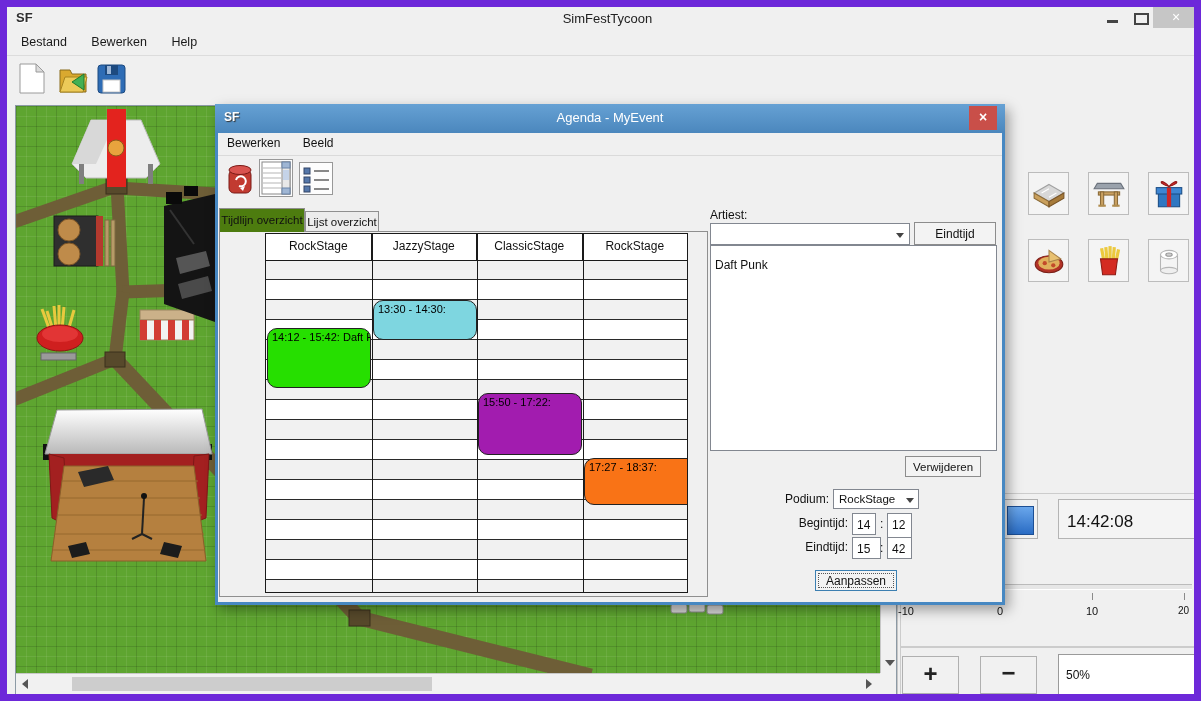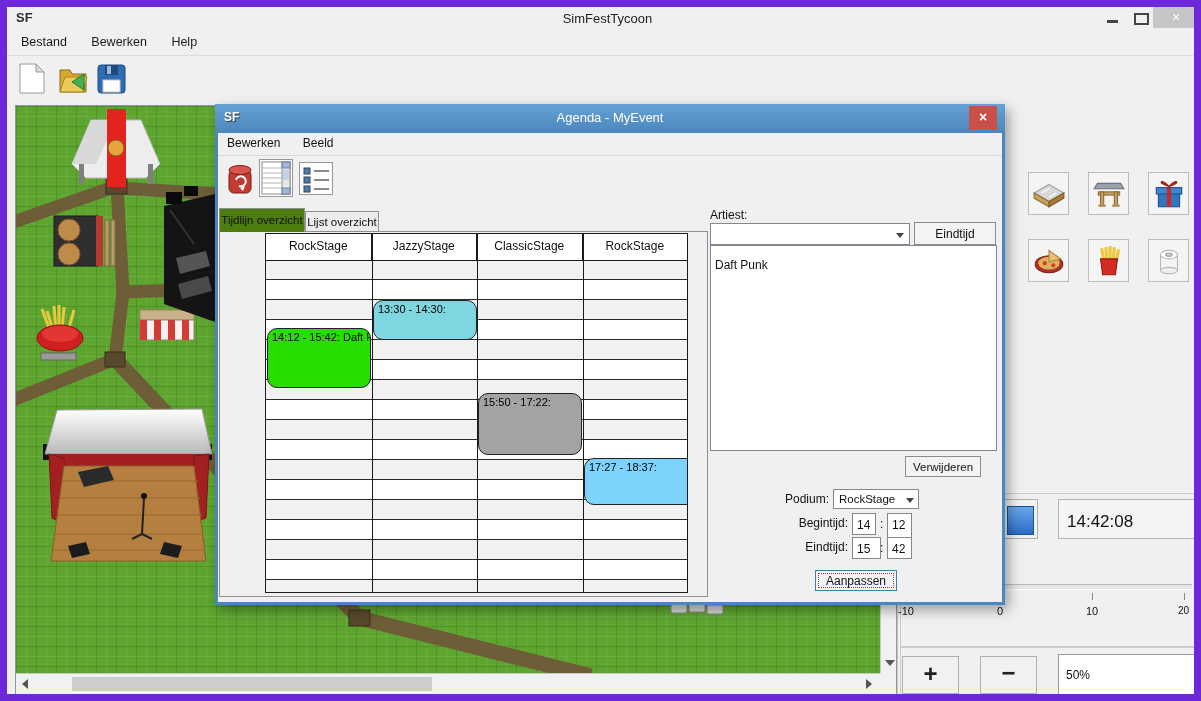--- a/index.html
+++ b/index.html
@@ -409,22 +409,22 @@
           <div class="band" style="top: 346px; background: rgb(241, 241, 241);"></div>
         </div>
       <div id="grid-lines">
           <div class="vline" style="left: 106px;"></div>
           <div class="vline" style="left: 211px;"></div>
           <div class="vline" style="left: 317px;"></div>
         </div>
       <div id="grid-events">
           <div class="event" style="left: 107px; width: 104px; top: 66px; height: 40px; background: rgb(126, 214, 224);">13:30 - 14:30:</div>
           <div class="event" style="left: 1px; width: 104px; top: 94px; height: 60px; background: rgb(38, 223, 0);">14:12 - 15:42: Daft Punk</div>
-          <div class="event" style="left: 212px; width: 104px; top: 159.333px; height: 61.3333px; background: #a3a3a3;">15:50 - 17:22:</div>
-          <div class="event" style="left: 318px; width: 127px; top: 224px; height: 46.6667px; background: #7dd3fc;">17:27 - 18:37:</div>
+          <div class="event" style="left: 212px; width: 104px; top: 159.333px; height: 61.3333px; background: #a21caf;">15:50 - 17:22:</div>
+          <div class="event" style="left: 318px; width: 127px; top: 224px; height: 46.6667px; background: #f97316;">17:27 - 18:37:</div>
         </div>
     </div>
 
     <div class="abs" id="tl-scroll">
       <div class="abs tri" style="left:3px;top:5px;border-left:4px solid transparent;border-right:4px solid transparent;border-bottom:6px solid #555;"></div>
       <div class="abs thumb" style="left:2px;top:16px;width:10px;height:310px;"></div>
       <div class="abs tri" style="left:3px;top:346px;border-left:4px solid transparent;border-right:4px solid transparent;border-top:6px solid #555;"></div>
     </div>
 
     <span class="abs lbl" style="left:495px;top:104px;">Artiest:</span>

